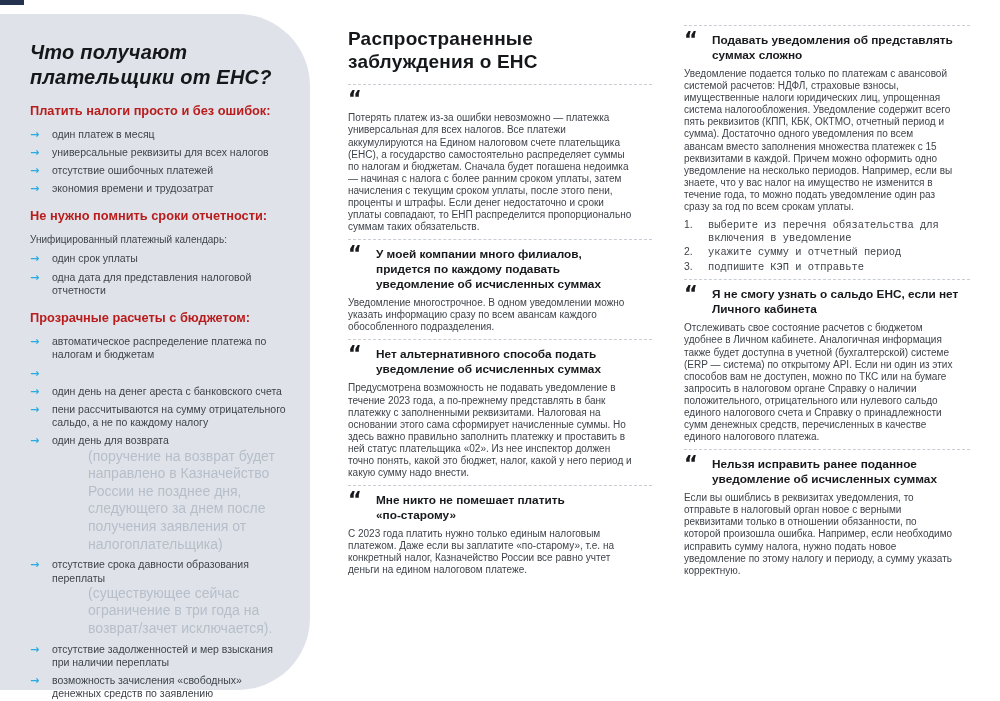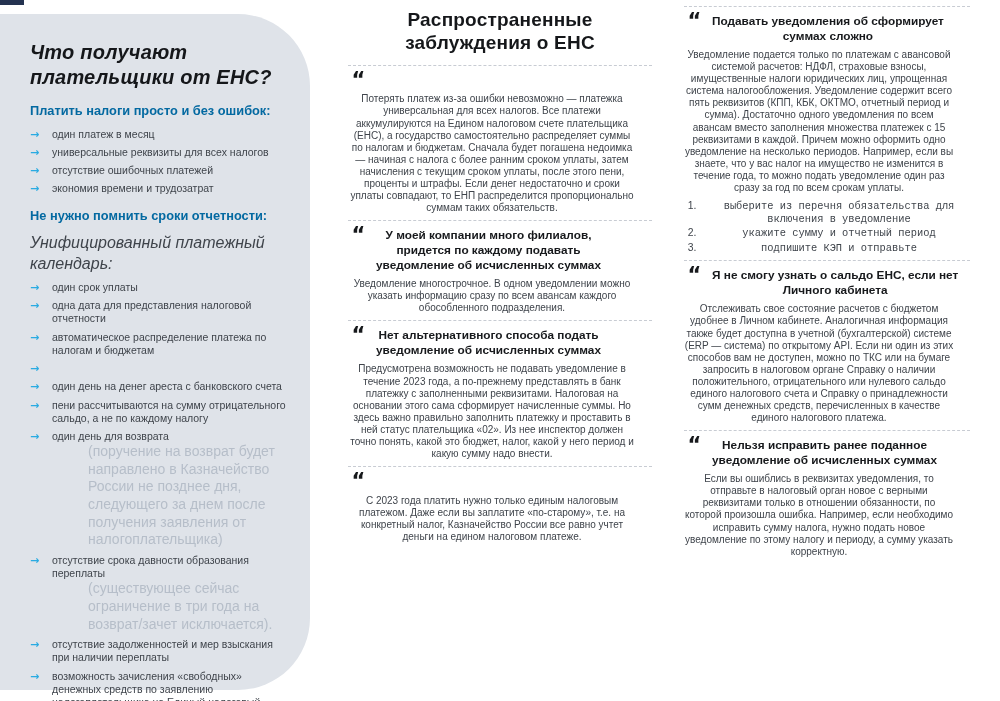--- a/index.html
+++ b/index.html
@@ -16,34 +16,34 @@
   .panel{
     position:absolute;left:0;top:14px;width:310px;height:676px;
     background:#dfe3e9;border-radius:0 72px 72px 0;
     padding:26px 22px 0 30px;box-sizing:border-box;
   }
   .panel h1{
     margin:0 0 8px 0;font-size:20px;line-height:1.24;font-weight:700;
     color:#15171a;white-space:pre-line;letter-spacing:.2px;font-style:italic;
   }
   .sec-heading{
-    margin:13px 0 9px 0;font-size:12.8px;line-height:1.25;font-weight:700;color:#0369a1;
+    margin:13px 0 9px 0;font-size:12.8px;line-height:1.25;font-weight:700;color:#b91c1c;
   }
   .sec-intro{
-    margin:0 0 6px 0;font-size:16px;line-height:1.3;color:#3f444b;font-style:italic;
+    margin:0 0 6px 0;font-size:10px;line-height:1.3;color:#3f444b;
   }
   .bullet{display:flex;gap:8px;margin:0 0 5px 0;}
   .bullet .arrow{
     flex:0 0 14px;color:#2aabe2;font-size:11px;line-height:1.2;font-weight:700;
     font-family:"DejaVu Sans",sans-serif;
   }
   .bullet .btext{font-size:10.5px;line-height:1.26;color:#3f444b;}
   .bullet .bnote{font-size:14px;line-height:1.26;color:#b6bec9;margin-left:36px;}
   
-  .col{position:absolute;top:1px;text-align:center;}
+  .col{position:absolute;top:20px;}
   .col2{left:348px;width:304px;}
   .col3{left:684px;width:286px;}
   .main-title{
     margin:8px 0 10px 0;font-size:19px;line-height:1.2;font-weight:700;
     color:#15171a;white-space:pre-line;letter-spacing:.2px;
   }
   .divider{border-top:1px dashed #c8ccd3;height:0;margin:5px 0 7px 0;}
   .quote{margin:0;}
   .qhead{display:flex;gap:8px;margin:3px 0 5px 0;align-items:flex-start;}
   .qicon{
@@ -94,20 +94,21 @@
         <div class="bullet">
           <span class="arrow">→</span>
           <div class="btext">один срок уплаты</div>
         </div>
         <div class="bullet">
           <span class="arrow">→</span>
           <div class="btext">одна дата для представления налоговой отчетности</div>
         </div>
       </div>
       <div class="section">
+        <h2 class="sec-heading">Прозрачные расчеты с бюджетом:</h2>
         <div class="bullet">
           <span class="arrow">→</span>
           <div class="btext">автоматическое распределение платежа по налогам и бюджетам</div>
         </div>
         <div class="bullet">
           <span class="arrow">→</span>
         </div>
         <div class="bullet">
           <span class="arrow">→</span>
           <div class="btext">один день на денег ареста с банковского счета</div>
@@ -171,35 +172,37 @@
 уведомление об исчисленных суммах</h3>
         </div>
         <div class="qbody">
           <p>Предусмотрена возможность не подавать уведомление в течение 2023 года, а по-прежнему представлять в банк платежку с заполненными реквизитами. Налоговая на основании этого сама сформирует начисленные суммы. Но здесь важно правильно заполнить платежку и проставить в ней статус плательщика «02». Из нее инспектор должен точно понять, какой это бюджет, налог, какой у него период и какую сумму надо внести.</p>
         </div>
       </div>
       <div class="divider"></div>
       <div class="quote">
         <div class="qhead">
           <span class="qicon">“</span>
+          <h3 class="qtitle">Мне никто не помешает платить
+«по-старому»</h3>
         </div>
         <div class="qbody">
           <p>С 2023 года платить нужно только единым налоговым платежом. Даже если вы заплатите «по-старому», т.е. на конкретный налог, Казначейство России все равно учтет деньги на едином налоговом платеже.</p>
         </div>
       </div>
     </div>
 </section>
 
 <section class="col col3">
   <div>
       <div class="divider"></div>
       <div class="quote">
         <div class="qhead">
           <span class="qicon">“</span>
-          <h3 class="qtitle">Подавать уведомления об сформирует
+          <h3 class="qtitle">Подавать уведомления об представлять
 суммах сложно</h3>
         </div>
         <div class="qbody">
           <p>Уведомление подается только по платежам с авансовой системой расчетов: НДФЛ, страховые взносы, имущественные налоги юридических лиц, упрощенная система налогообложения. Уведомление содержит всего пять реквизитов (КПП, КБК, ОКТМО, отчетный период и сумма). Достаточно одного уведомления по всем авансам вместо заполнения множества платежек с 15 реквизитами в каждой. Причем можно оформить одно уведомление на несколько периодов.  Например, если вы знаете, что у вас налог на  имущество не изменится в течение года, то можно подать уведомление один раз сразу за год по всем срокам уплаты.</p>
           <div class="qlist">
             <div class="li">
               <span class="num">1.</span>
               <span class="litext">выберите из перечня обязательства для включения в уведомление</span>
             </div>
             <div class="li">

